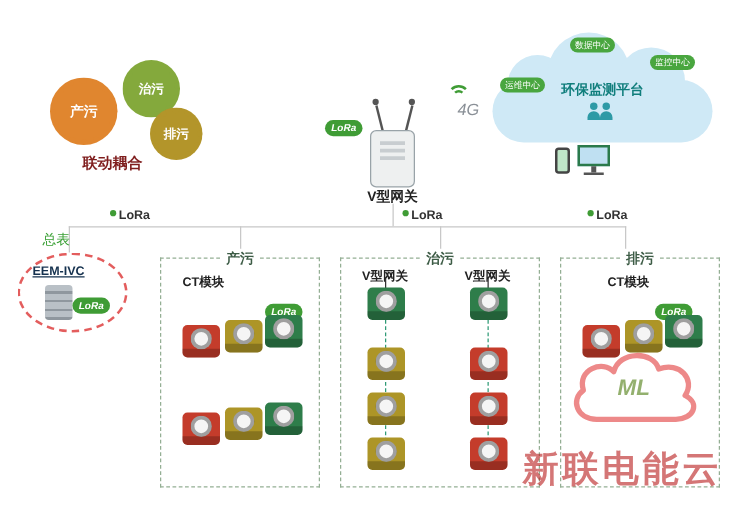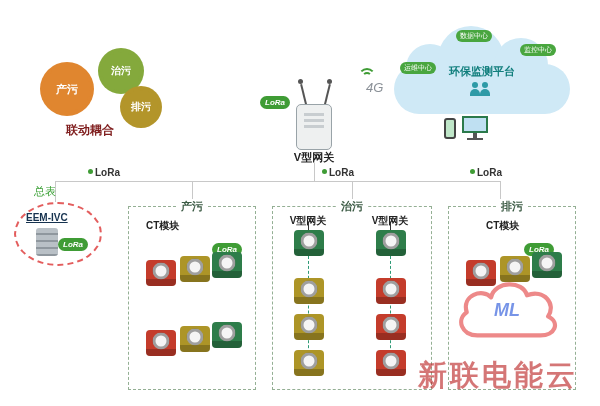--- a/index.html
+++ b/index.html
@@ -76,21 +76,21 @@
                    border: 2px dashed #e35d5d; border-radius: 50%; }
   .meter-label { position: absolute; left: 34px; top: 184px; font-size: 11px; font-weight: normal; color: #3aa035; }
   .meter-name { position: absolute; left: 26px; top: 212px; font-size: 10px; font-weight: bold; color: #16324f; text-decoration: underline; }
   .meter-dev { position: absolute; left: 36px; top: 228px; width: 22px; height: 28px; border-radius: 3px;
                background: repeating-linear-gradient(#b9c0c6 0 5px, #8f979e 5px 7px); }
 
   
   .wm { position: absolute; left: 414px; top: 272px; width: 178px; height: 130px; opacity: .6; }
   .wm-text { position: absolute; left: 4px; top: 84px; width: 172px; font-size: 29px; font-weight: bold;
              color: #b91c1c; letter-spacing: 3px; white-space: nowrap; }
-  .wm-logo { position: absolute; left: 80px; top: 28px; font-size: 18px; font-weight: bold; font-style: italic; color: #1d4ed8; }
+  .wm-logo { position: absolute; left: 80px; top: 28px; font-size: 18px; font-weight: bold; font-style: italic; color: #4d7c0f; }
 </style>
 </head>
 <body>
 
 <div class="stage">
 
   <div class="gear g1">
     <span>产污</span>
   </div>
   <div class="gear g2">

